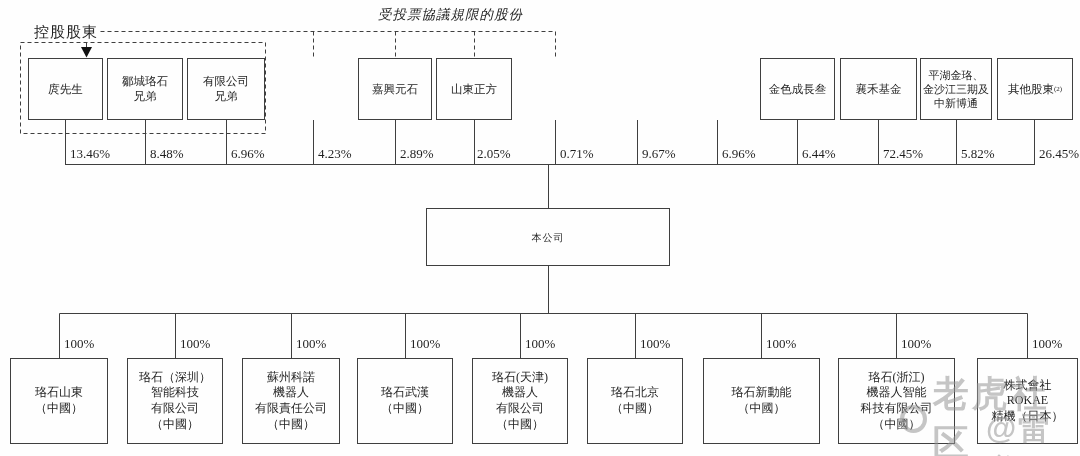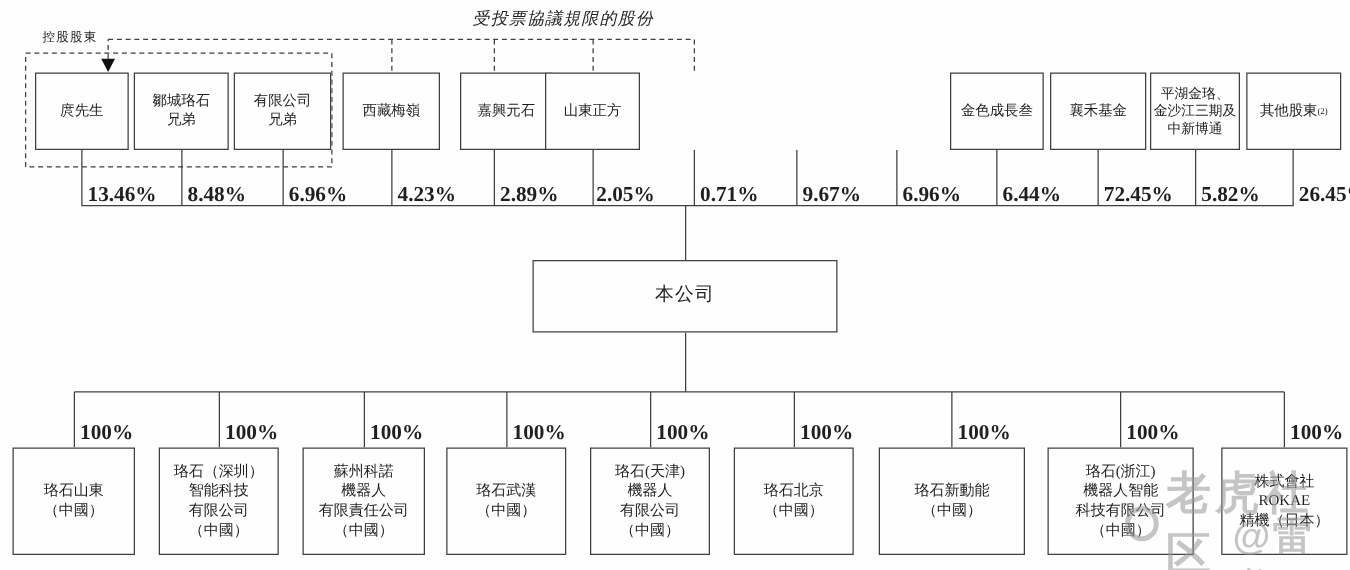--- a/index.html
+++ b/index.html
@@ -13,27 +13,27 @@
   .lines { position:absolute; left:0; top:0; width:1080px; height:456px; }
   .box {
     position:absolute; border:1px solid #3f3f3f; background:#fefefe;
     display:flex; align-items:center; justify-content:center;
     text-align:center; font-size:11.5px; line-height:1.3; padding:1px;
     z-index:2;
   }
   .box .nm { white-space:pre-line; }
   .box sup { font-size:7px; line-height:1; vertical-align:super; }
   .sub { font-size:12px; }
-  .company { font-size:15px; letter-spacing:1px; }
+  .company { font-size:10px; letter-spacing:1px; }
   .pct {
-    position:absolute; font-size:17px; line-height:1; color:#1f1f1f;
-    white-space:nowrap; z-index:2;font-weight:bold;
+    position:absolute; font-size:13px; line-height:1; color:#1f1f1f;
+    white-space:nowrap; z-index:2;
   }
   .lbl-ctrl {
-    position:absolute; left:32px; top:23px; font-size:10px;
+    position:absolute; left:32px; top:23px; font-size:15px;
     letter-spacing:1px; background:#fefefe; padding:0 2px; z-index:3;
   }
   .lbl-vote {
     position:absolute; left:378px; top:6px; font-size:13.5px;
     font-style:italic; letter-spacing:1px; z-index:3;
   }
   .wm { position:absolute; z-index:5; pointer-events:none;
         color:rgba(150,150,150,0.55); font-family:"Liberation Sans","DejaVu Sans",sans-serif; }
   .wm1 { left:900px; top:370px; display:flex; align-items:center; font-size:36px;
          font-weight:bold; letter-spacing:3px; }
@@ -71,25 +71,21 @@
   <div class="box" style="left:107px;top:58px;width:76px;height:62px">
       <span class="nm">鄒城珞石
 兄弟</span>
       <sup></sup>
     </div>
   <div class="box" style="left:187px;top:58px;width:78px;height:62px">
       <span class="nm">有限公司
 兄弟</span>
       <sup></sup>
     </div>
-  <div class="box" style="left:274px;top:58px;width:78px;height:62px">
-      <span class="nm">西藏梅嶺</span>
-      <sup></sup>
-    </div>
-  <div class="box" style="left:368px;top:58px;width:74px;height:62px">
+  <div class="box" style="left:358px;top:58px;width:74px;height:62px">
       <span class="nm">嘉興元石</span>
       <sup></sup>
     </div>
   <div class="box" style="left:436px;top:58px;width:76px;height:62px">
       <span class="nm">山東正方</span>
       <sup></sup>
     </div>
   <div class="box" style="left:760px;top:58px;width:75px;height:62px">
       <span class="nm">金色成長叁</span>
       <sup></sup>

